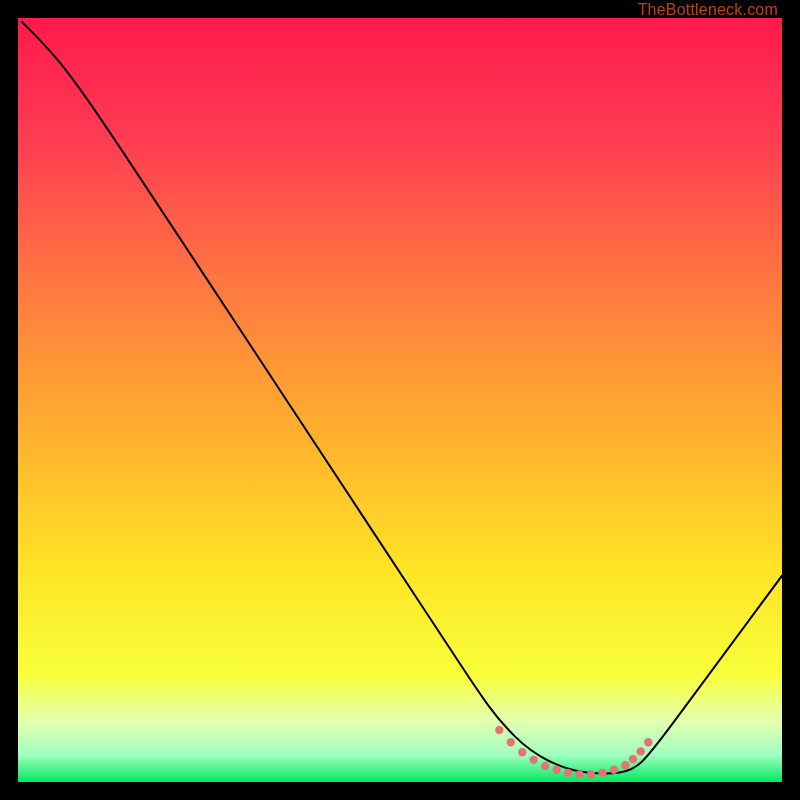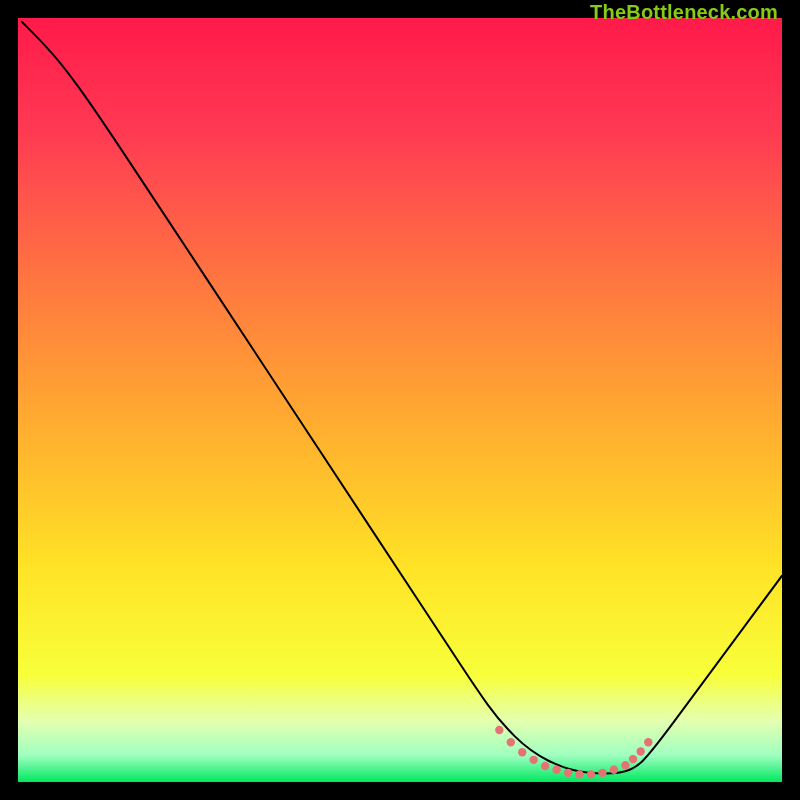--- a/index.html
+++ b/index.html
@@ -26,23 +26,23 @@
     width: 764px;
     height: 764px;
   }
   svg {
     display: block;
   }
   .watermark {
     position: absolute;
     top: 1px;
     right: 22px;
-    color: #84cc16;
-    font-size: 20px;
-    font-weight: 700;
+    color: #c2410c;
+    font-size: 16px;
+    font-weight: 400;
     letter-spacing: 0.2px;
     z-index: 10;
   }
 </style>
 </head>
 <body>
 
 <div class="watermark">TheBottleneck.com</div>
 
 <div class="frame">

